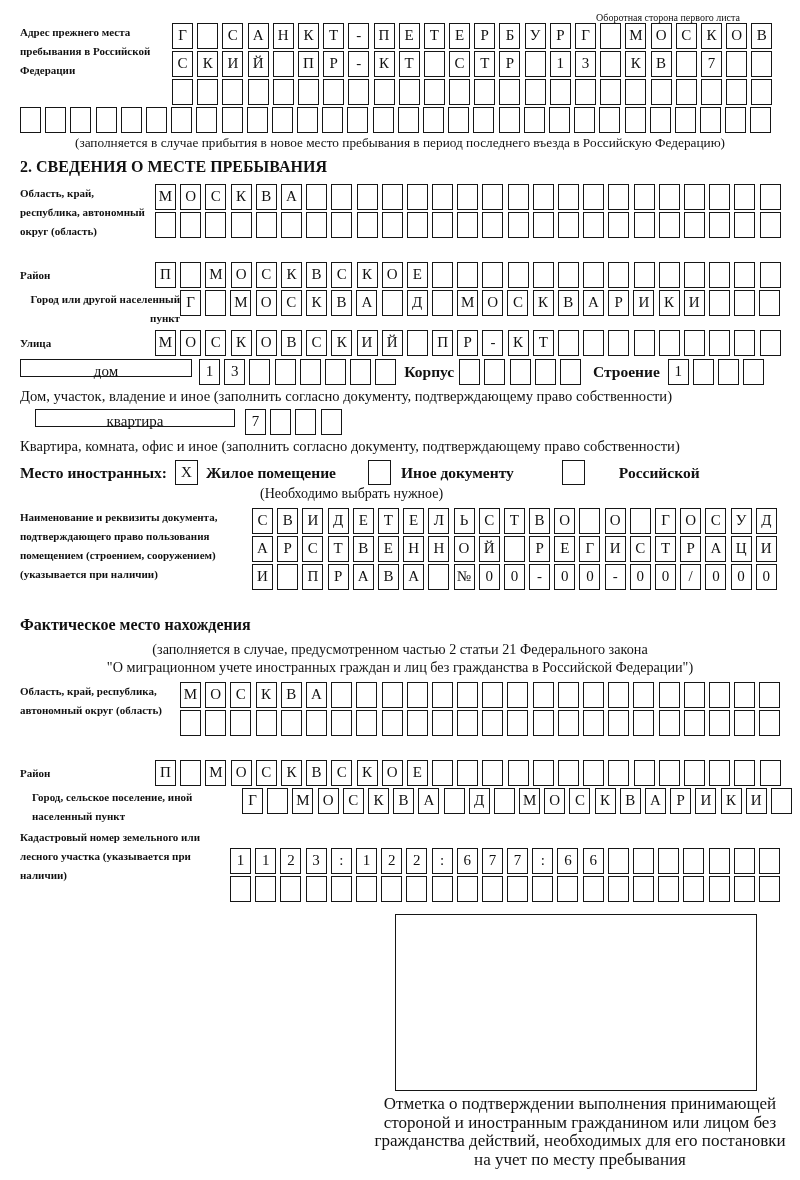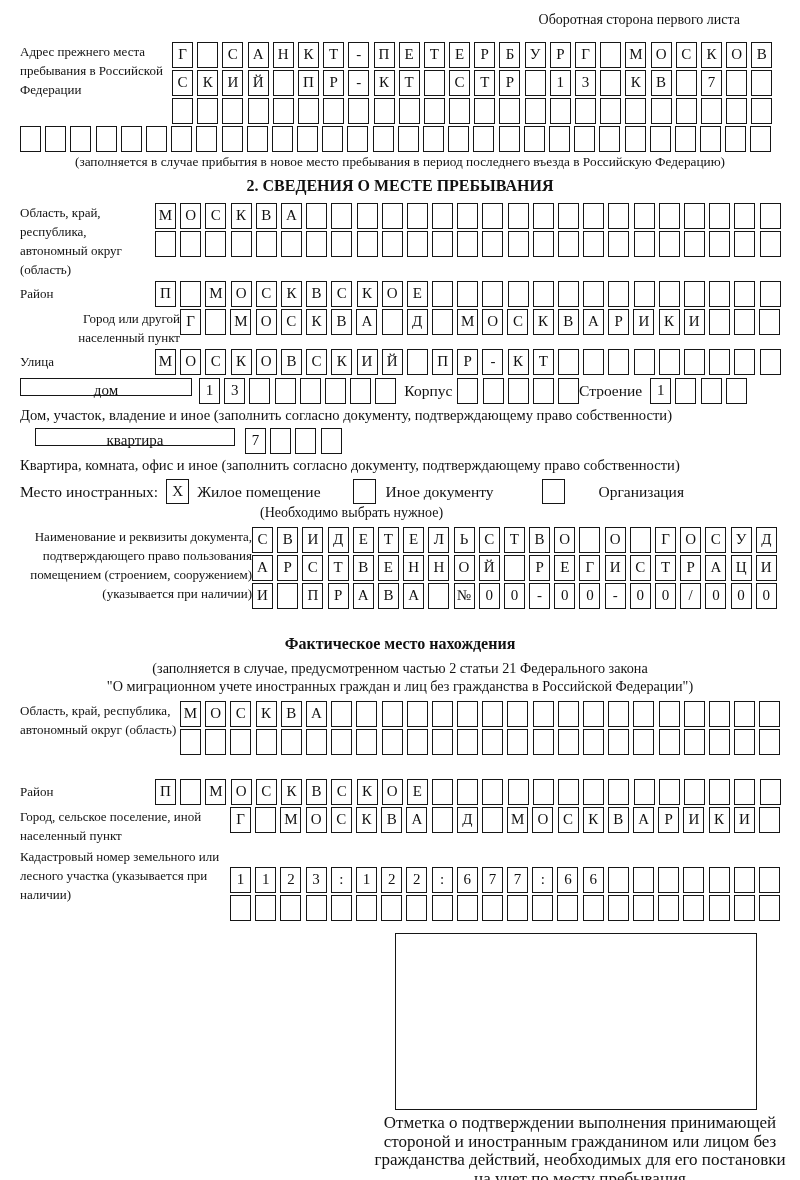--- a/index.html
+++ b/index.html
@@ -1,35 +1,35 @@
 <!DOCTYPE html>
 <html><head>
 <meta charset="utf-8">
 <style>
   html,body{margin:0;padding:0;}
   body{
     width:800px;height:1180px;overflow:hidden;background:#ffffff;color:#111;
     font-family:"Liberation Serif","DejaVu Serif",serif;font-size:15px;
   }
   .page{padding:12px 20px 0 20px;width:760px;}
-  .page-title{ text-align:right;padding-right:40px;font-size:14px;margin-bottom:14px;}
+  .page-title{ text-align:right;padding-right:40px;font-size:10px;}
   .frow{display:flex;align-items:flex-start;}
-  .label{line-height:19px;font-size:13px;}
+  .label{line-height:19px;font-size:11px;font-weight:bold;}
   .boxes{display:flex;margin-left:auto;}
   .boxes.left{margin-left:0;}
   .cell{
     box-sizing:border-box;width:21px;height:26px;border:1.6px solid #161616;
     margin-right:4.2px;flex:none;text-align:center;line-height:23px;font-size:15px;
   }
   .cell:last-child{margin-right:0;}
   .rowgap{margin-bottom:2px;}
   .note{font-size:13.3px;text-align:center;line-height:16px;}
-  .sec-title{font-weight:bold;text-align:center;font-size:16px;margin:7px 0 8px 0;}
+  .sec-title{font-weight:bold;text-align:left;font-size:16px;margin:7px 0 8px 0;}
   .bigbox{box-sizing:border-box;border:1.6px solid #161616;height:18px;line-height:23px;text-align:center;flex:none;}
-  .inline-label{line-height:26px;flex:none;font-size:15.5px;}
+  .inline-label{line-height:26px;flex:none;font-size:15.5px;font-weight:bold;}
   .cbox{
     box-sizing:border-box;width:23px;height:25px;border:1.6px solid #161616;flex:none;
     text-align:center;line-height:22px;font-size:15px;
   }
   .stamp-rect{box-sizing:border-box;border:1.8px solid #161616;width:362px;height:177px;margin:6px 0 4px 375px;}
   .stamp-caption{width:412px;margin-left:354px;text-align:center;font-size:17px;line-height:18.5px;}
   .centered-note{font-size:14.2px;text-align:center;line-height:18px;}
 </style>
 </head>
 <body>
@@ -322,21 +322,21 @@
         <span class="cell"></span>
       </div>
     <div class="inline-label" style="margin-left:8px;">Корпус</div>
     <div class="boxes left" style="margin-left:5px;">
         <span class="cell"></span>
         <span class="cell"></span>
         <span class="cell"></span>
         <span class="cell"></span>
         <span class="cell"></span>
       </div>
-    <div class="inline-label" style="">Строение</div>
+    <div class="inline-label" style="margin-left:12px;">Строение</div>
     <div class="boxes left" style="margin-left:8px;">
         <span class="cell">1</span>
         <span class="cell"></span>
         <span class="cell"></span>
         <span class="cell"></span>
       </div>
   </div>
   <div class="note" style="text-align:left;font-size:14.6px;line-height:18px;margin-bottom:4px;">Дом, участок, владение и иное (заполнить согласно документу, подтверждающему право собственности)</div>
 
   <div class="frow rowgap">
@@ -350,26 +350,26 @@
   </div>
   <div class="note" style="text-align:left;font-size:14.6px;line-height:18px;margin-bottom:5px;">Квартира, комната, офис и иное (заполнить согласно документу, подтверждающему право собственности)</div>
 
   <div class="frow">
     <div class="inline-label">Место иностранных:</div>
     <div class="cbox" style="margin-left:8px;">X</div>
     <div class="inline-label" style="margin-left:8px;">Жилое помещение</div>
     <div class="cbox" style="margin-left:32px;"></div>
     <div class="inline-label" style="margin-left:10px;">Иное документу</div>
     <div class="cbox" style="margin-left:48px;"></div>
-    <div class="inline-label" style="margin-left:34px;">Организация</div>
+    <div class="inline-label" style="margin-left:34px;">Российской</div>
   </div>
   <div class="note" style="text-align:left;padding-left:240px;font-size:14px;margin-bottom:6px;">(Необходимо выбрать нужное)</div>
 
   <div class="frow" style="min-height:98px;">
-    <div class="label" style="width:232px;flex:none;text-align:right;">Наименование и реквизиты документа, подтверждающего право пользования помещением (строением, сооружением) (указывается при наличии)</div>
+    <div class="label" style="width:232px;flex:none;">Наименование и реквизиты документа, подтверждающего право пользования помещением (строением, сооружением) (указывается при наличии)</div>
     <div style="flex:1;">
       <div class="boxes rowgap">
           <span class="cell">С</span>
           <span class="cell">В</span>
           <span class="cell">И</span>
           <span class="cell">Д</span>
           <span class="cell">Е</span>
           <span class="cell">Т</span>
           <span class="cell">Е</span>
           <span class="cell">Л</span>
@@ -522,21 +522,21 @@
         <span class="cell"></span>
         <span class="cell"></span>
         <span class="cell"></span>
         <span class="cell"></span>
         <span class="cell"></span>
         <span class="cell"></span>
         <span class="cell"></span>
       </div>
   </div>
 
-  <div class="frow" style="min-height:40px;">
+  <div class="frow" style="min-height:40px;margin-left:12px;">
     <div class="label" style="width:210px;flex:none;">Город, сельское поселение, иной населенный пункт</div>
     <div class="boxes">
         <span class="cell">Г</span>
         <span class="cell"></span>
         <span class="cell">М</span>
         <span class="cell">О</span>
         <span class="cell">С</span>
         <span class="cell">К</span>
         <span class="cell">В</span>
         <span class="cell">А</span>

